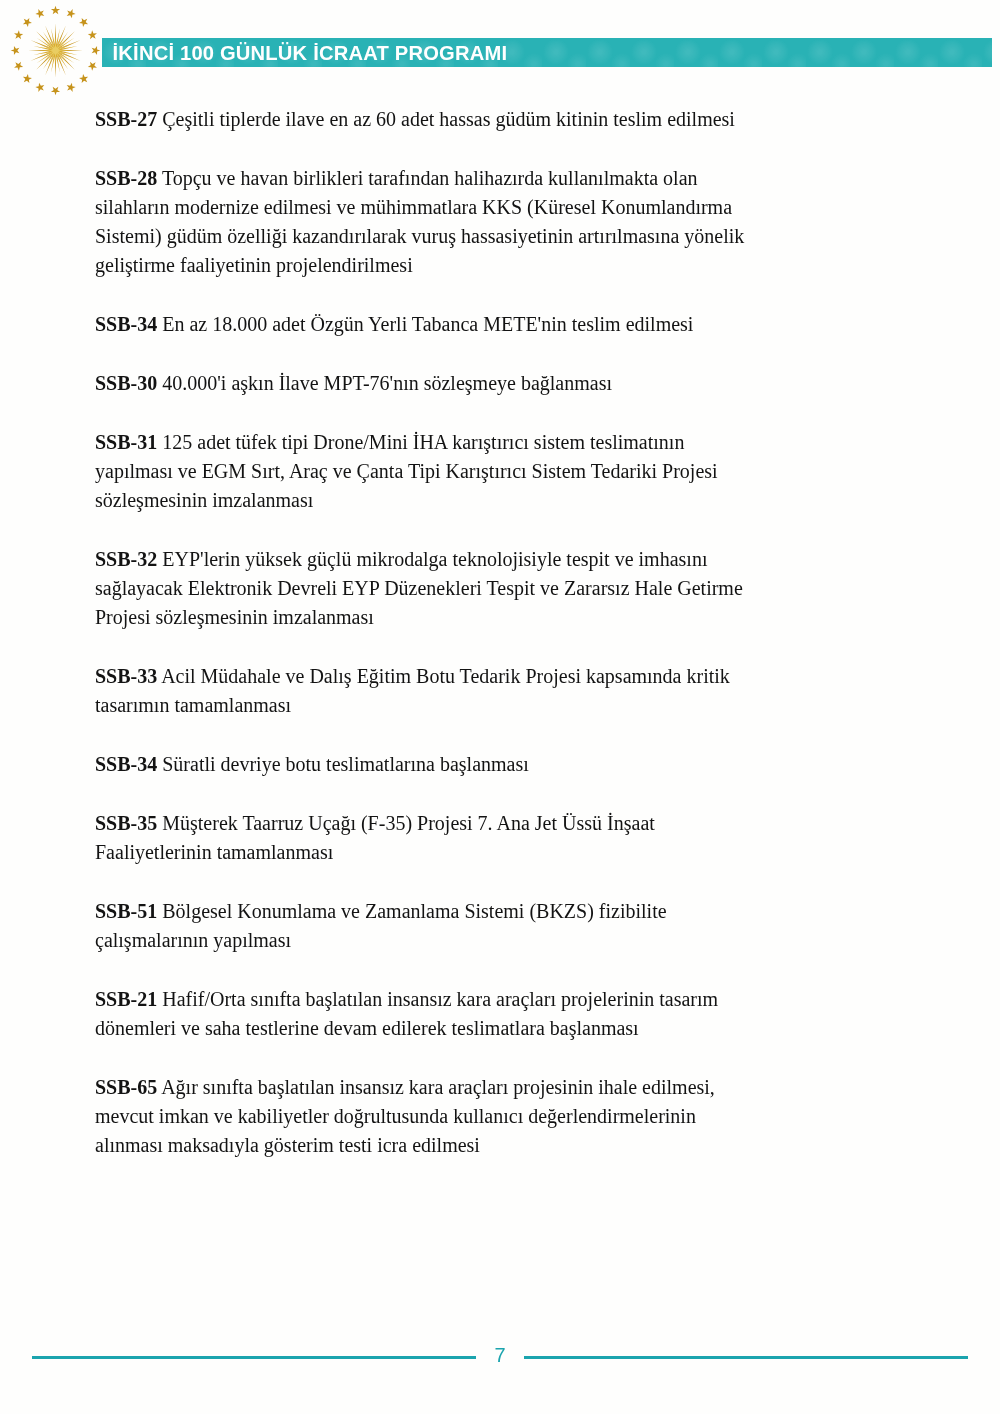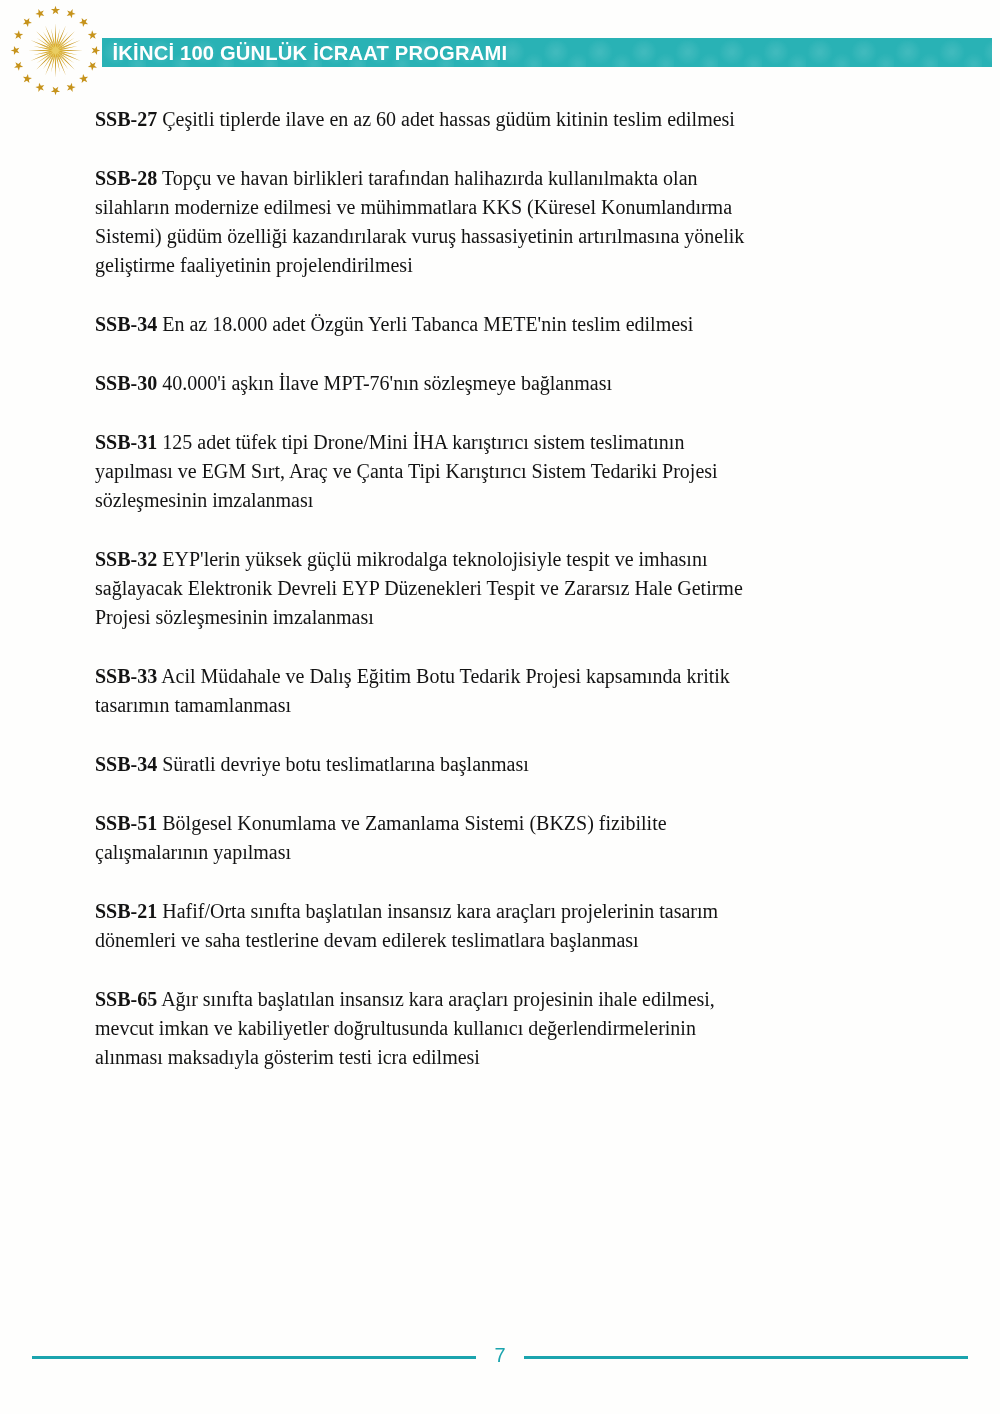--- a/index.html
+++ b/index.html
@@ -109,20 +109,21 @@
 
   <main class="content" id="items-list">
       <p class="item"><strong>SSB-27</strong> Çeşitli tiplerde ilave en az 60 adet hassas güdüm kitinin teslim edilmesi</p>
       <p class="item"><strong>SSB-28</strong> Topçu ve havan birlikleri tarafından halihazırda kullanılmakta olan<br>silahların modernize edilmesi ve mühimmatlara KKS (Küresel Konumlandırma<br>Sistemi) güdüm özelliği kazandırılarak vuruş hassasiyetinin artırılmasına yönelik<br>geliştirme faaliyetinin projelendirilmesi</p>
       <p class="item"><strong>SSB-34</strong> En az 18.000 adet Özgün Yerli Tabanca METE'nin teslim edilmesi</p>
       <p class="item"><strong>SSB-30</strong> 40.000'i aşkın İlave MPT-76'nın sözleşmeye bağlanması</p>
       <p class="item"><strong>SSB-31</strong> 125 adet tüfek tipi Drone/Mini İHA karıştırıcı sistem teslimatının<br>yapılması ve EGM Sırt, Araç ve Çanta Tipi Karıştırıcı Sistem Tedariki Projesi<br>sözleşmesinin imzalanması</p>
       <p class="item"><strong>SSB-32</strong> EYP'lerin yüksek güçlü mikrodalga teknolojisiyle tespit ve imhasını<br>sağlayacak Elektronik Devreli EYP Düzenekleri Tespit ve Zararsız Hale Getirme<br>Projesi sözleşmesinin imzalanması</p>
       <p class="item"><strong>SSB-33</strong> Acil Müdahale ve Dalış Eğitim Botu Tedarik Projesi kapsamında kritik<br>tasarımın tamamlanması</p>
       <p class="item"><strong>SSB-34</strong> Süratli devriye botu teslimatlarına başlanması</p>
+      <p class="item"><strong>SSB-35</strong> Müşterek Taarruz Uçağı (F-35) Projesi 7. Ana Jet Üssü İnşaat<br>Faaliyetlerinin tamamlanması</p>
       <p class="item"><strong>SSB-51</strong> Bölgesel Konumlama ve Zamanlama Sistemi (BKZS) fizibilite<br>çalışmalarının yapılması</p>
       <p class="item"><strong>SSB-21</strong> Hafif/Orta sınıfta başlatılan insansız kara araçları projelerinin tasarım<br>dönemleri ve saha testlerine devam edilerek teslimatlara başlanması</p>
       <p class="item"><strong>SSB-65</strong> Ağır sınıfta başlatılan insansız kara araçları projesinin ihale edilmesi,<br>mevcut imkan ve kabiliyetler doğrultusunda kullanıcı değerlendirmelerinin<br>alınması maksadıyla gösterim testi icra edilmesi</p>
     </main>
 
   <footer>
     <span class="fline left" id="fline-left" style="background-color: rgb(27, 164, 174);"></span>
     <span class="page-num" id="page-num" style="color: rgb(27, 164, 174);">7</span>
     <span class="fline right" id="fline-right" style="background-color: rgb(27, 164, 174);"></span>
   </footer>

